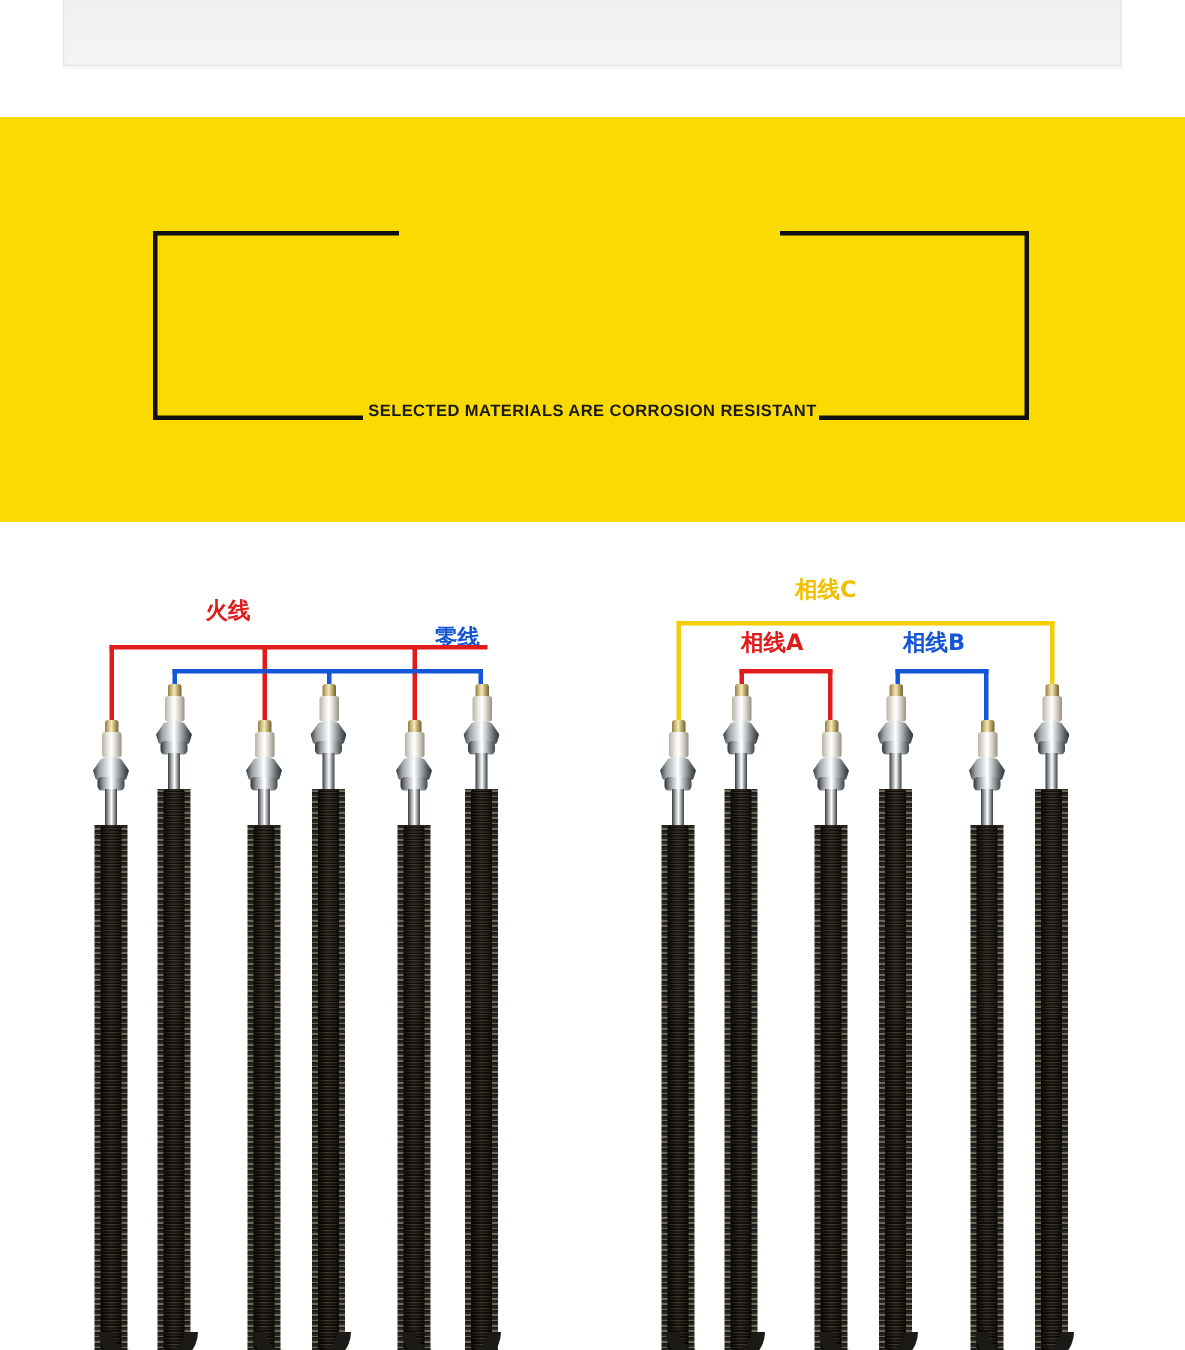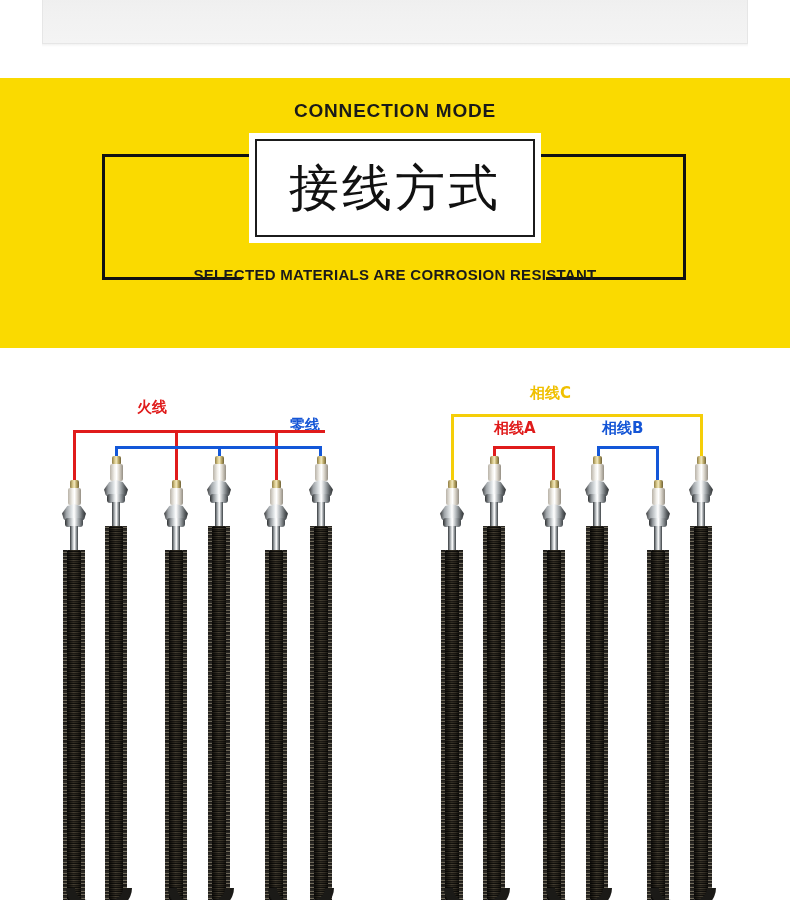--- a/index.html
+++ b/index.html
@@ -127,21 +127,21 @@
     letter-spacing: 3px;
     font-family: "DejaVu Sans", "Liberation Sans", sans-serif;
     white-space: nowrap;
   }
   .banner-sub {
     position: absolute;
     top: 190px;
     left: 0;
     width: 790px;
     text-align: center;
-    font-size: 15px;
+    font-size: 11px;
     font-weight: bold;
     line-height: 13px;
     letter-spacing: 0.3px;
     color: #1a1a1a;
   }
   .banner-sub div { white-space: nowrap; }
 
   
   .diagrams {
     position: absolute;
@@ -263,34 +263,28 @@
 </head>
 <body>
 
 <div id="page">
 
   <div class="top-panel"></div>
   <div class="top-panel-shadow"></div>
 
   <div class="banner">
 
-    <div class="banner-en">CONNECTION MODE</div>
 
     <div class="bracket left"></div>
     <div class="bracket right"></div>
     <div class="bracket-ext left"></div>
     <div class="bracket-ext right"></div>
     <div class="bracket-foot left"></div>
     <div class="bracket-foot right"></div>
 
-    <div class="title-plate">
-      <div class="title-plate-inner">
-        <span class="title-cn">接线方式</span>
-      </div>
-    </div>
 
     <div class="banner-sub">
       <div>SELECTED MATERIALS ARE CORROSION RESISTANT</div>
     </div>
   </div>
 
   <div class="diagrams">
 
     <div class="group right">
 

